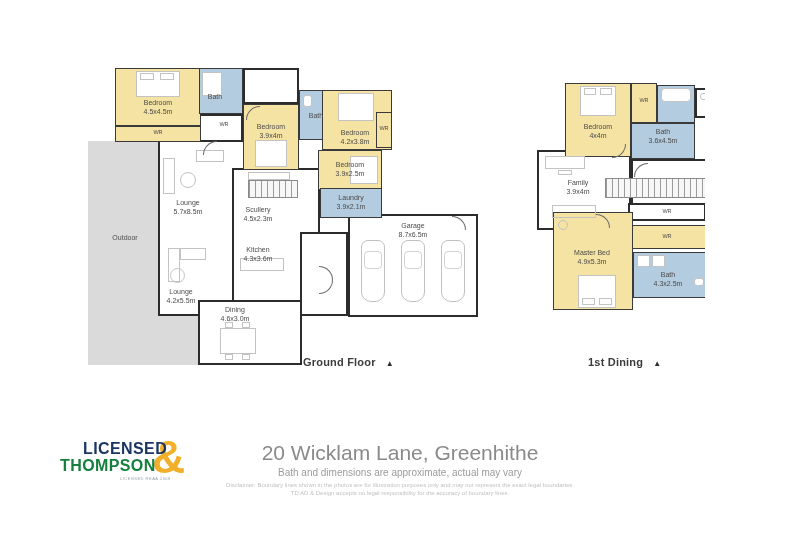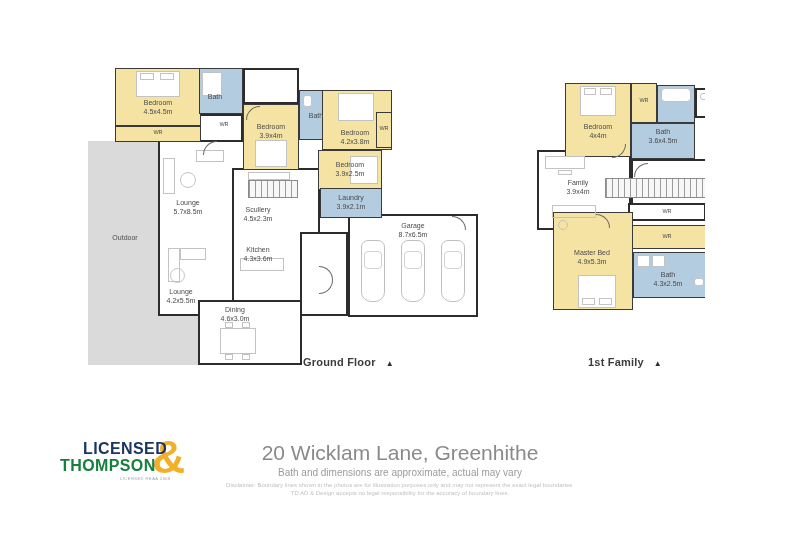--- a/index.html
+++ b/index.html
@@ -234,21 +234,21 @@
     <div class="rlabel" style="left:628px;top:270px;width:80px;">
       <span class="nm">Bath</span>
       <span class="dm">4.3x2.5m</span>
     </div>
 
     <div class="arc" style="left:612px;top:144px;transform:rotate(180deg);"></div>
     <div class="arc" style="left:634px;top:163px;"></div>
     <div class="arc" style="left:596px;top:214px;transform:rotate(90deg);"></div>
 
     <div class="caption" style="left:588px;top:356px;">
-      <span>1st Family</span><span class="tri">▲</span>
+      <span>1st Dining</span><span class="tri">▲</span>
     </div>
   </div>
 
   <div>
     <div class="logo">
       <span class="amp">&amp;</span>
       <span class="l1">LICENSED</span>
       <span class="l2">THOMPSON</span>
       <span class="tag">LICENSED REAA 2008</span>
     </div>

